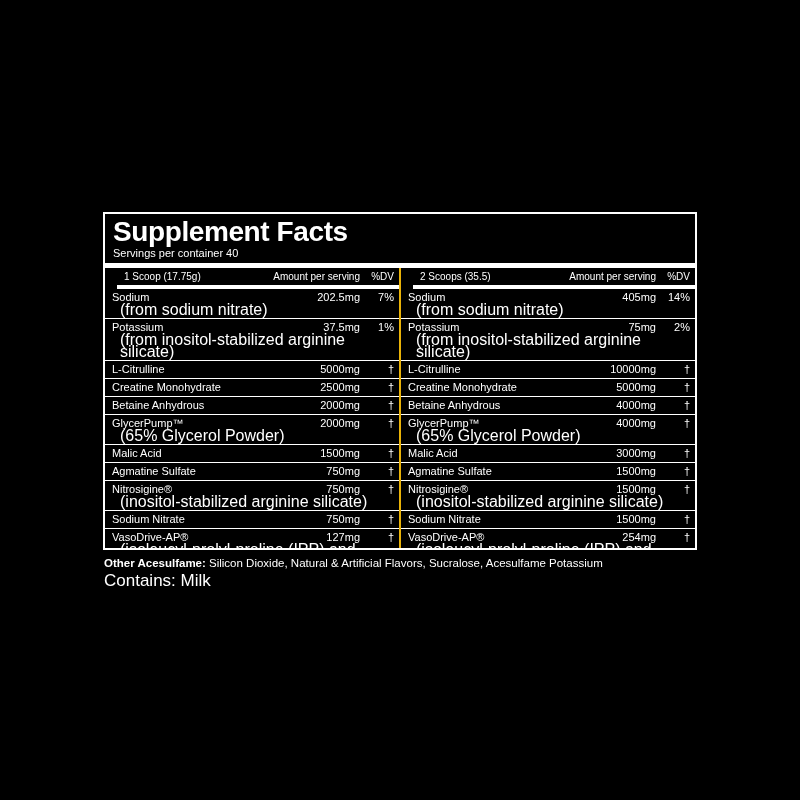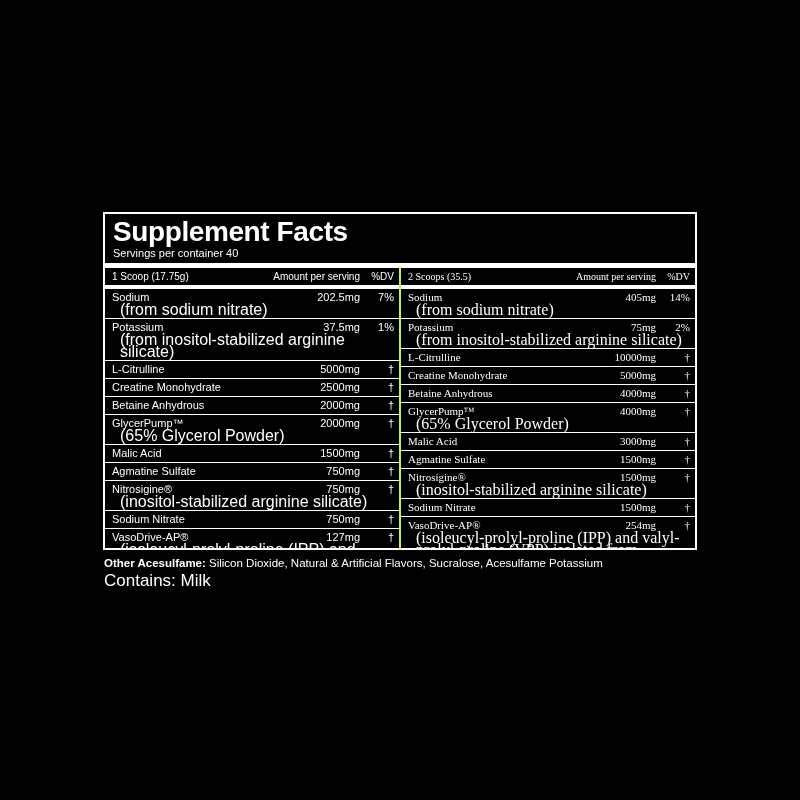--- a/index.html
+++ b/index.html
@@ -32,28 +32,29 @@
   }
   .serving-line {
     font-size: 11px;
     line-height: 13px;
     padding: 1px 8px 1px 8px;
   }
   .serving-line.rule { border-bottom: 1px solid #ffffff; }
   .bar-thick { height: 5px; background: #ffffff; margin-top: 2px; }
   .columns { display: flex; align-items: stretch; }
   .col { flex: 1; min-width: 0; }
-  .col + .col { border-left: 2px solid #bef264; font-family: Liberation Serif, serif; }
+  .col + .col { border-left: 2px solid #eab308; }
   .hrow {
     display: flex;
     align-items: flex-start;
     font-size: 10px;
     line-height: 12px;
     padding: 3px 5px 2px 7px;
     border-bottom: 4px solid #ffffff;
+    margin-left: 12px;
   }
   .hname { flex: 1; white-space: nowrap; }
   .hamount { text-align: right; white-space: nowrap; }
   .hdv { width: 34px; text-align: right; white-space: nowrap; }
   .block { border-bottom: 1px solid #ffffff; padding: 1px 0 2px 0; }
   .block:last-child { border-bottom: none; }
   .row {
     display: flex;
     align-items: baseline;
     font-size: 11px;

